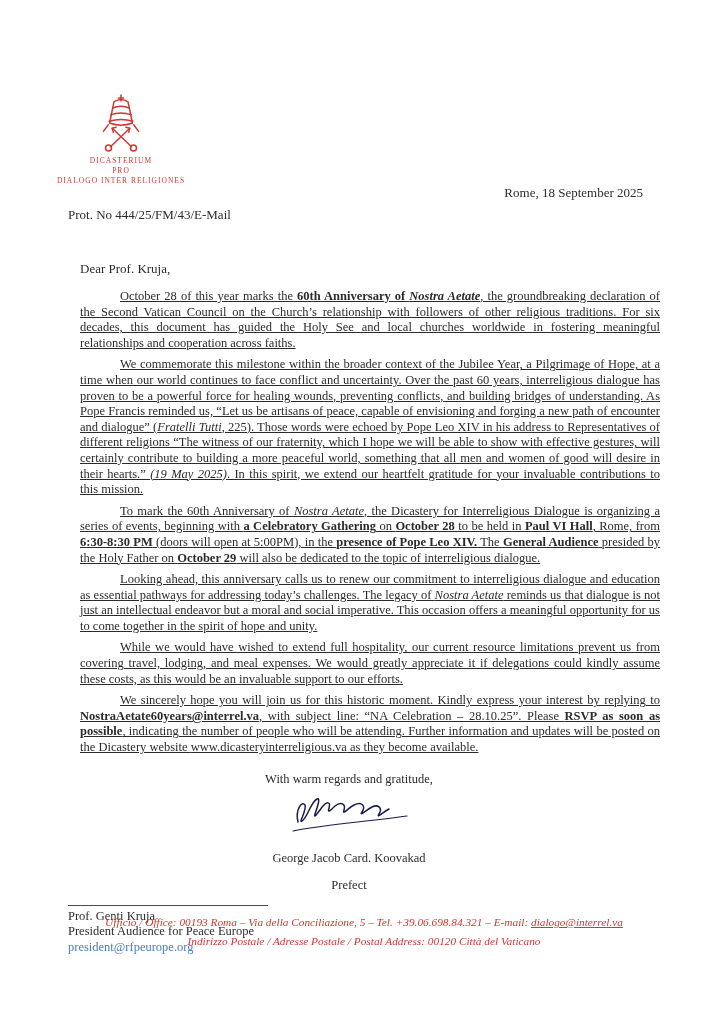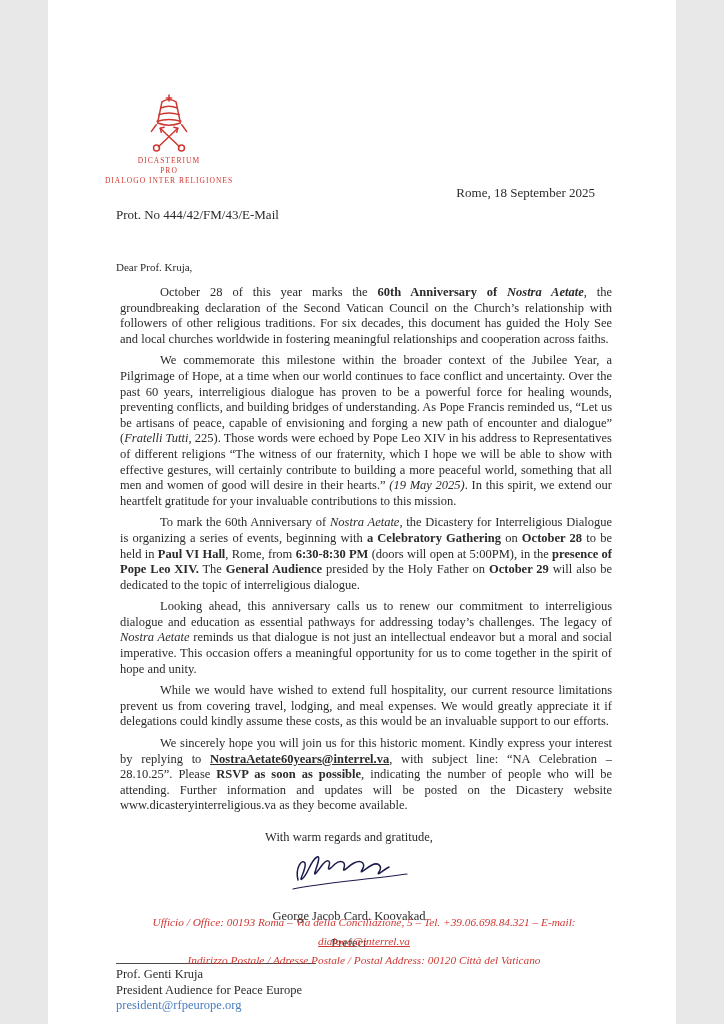--- a/index.html
+++ b/index.html
@@ -4,21 +4,21 @@
 <style>
   :root{
     --accent:#cf3832;
     --ink:#2b2b2b;
     --link:#4a7dbf;
     --sig:#1c1c4e;
   }
   html,body{margin:0;padding:0;background:#e8e8e8;}
   .page{
     position:relative;
-    width:628px;height:1024px;
+    width:724px;height:1024px;
     background:#ffffff;
     margin:0 auto;
     overflow:hidden;
     font-family:"Liberation Serif", serif;
     color:var(--ink);
   }
   
   .letterhead{
     position:absolute;top:94px;left:36px;width:170px;
     text-align:center;color:var(--accent);
@@ -30,25 +30,26 @@
     position:absolute;top:185px;left:68px;right:81px;
     text-align:right;font-size:13px;
   }
   .protocol{
     position:absolute;top:207px;left:68px;font-size:13px;
   }
   
   .letter-body{
     position:absolute;top:261px;left:68px;right:64px;
   }
-  .salutation{font-size:11px;margin:0 0 12px 0;}
+  .salutation{font-size:13px;margin:0 0 12px 12px;}
   .letter-body p.para{
     font-size:12.5px;line-height:15.6px;
     text-align:justify;text-indent:40px;
-    margin:0 0 6px 4px;
+    margin:0 0 6px 12px;
+    text-decoration:underline;
   }
   .b{font-weight:bold;}
   .i{font-style:italic;}
   .u{text-decoration:underline;}
   
   .closing{
     text-align:center;
     margin:10px 30px 0 0;
     font-size:12.5px;
   }
@@ -92,21 +93,21 @@
       <circle cx="43.2" cy="61.5" r="3.4"></circle>
       <path d="M19 39l4.5-1.2M19 39l1.2 4.5M39 39l-4.5-1.2M39 39l-1.2 4.5"></path>
     </svg>
     <div class="lh-line">DICASTERIUM</div>
     <div class="lh-line">PRO</div>
     <div class="lh-line">DIALOGO  INTER  RELIGIONES</div>
   </div>
 
   <div class="dateline">Rome, 18 September 2025</div>
 
-  <div class="protocol">Prot. No 444/42/FM/43/E-Mail</div>
+  <div class="protocol">Prot. No 444/25/FM/43/E-Mail</div>
 
   <div class="letter-body">
     <p class="salutation">Dear Prof. Kruja,</p>
 
     <p class="para"><span>October 28 of this year marks the </span><span class="b">60th Anniversary of </span><span class="b i">Nostra Aetate</span><span>, the groundbreaking declaration of the Second Vatican Council on the Church’s relationship with followers of other religious traditions. For six decades, this document has guided the Holy See and local churches worldwide in fostering meaningful relationships and cooperation across faiths.</span></p>
     <p class="para"><span>We commemorate this milestone within the broader context of the Jubilee Year, a Pilgrimage of Hope, at a time when our world continues to face conflict and uncertainty. Over the past 60 years, interreligious dialogue has proven to be a powerful force for healing wounds, preventing conflicts, and building bridges of understanding. As Pope Francis reminded us, “Let us be artisans of peace, capable of envisioning and forging a new path of encounter and dialogue” (</span><span class="i">Fratelli Tutti</span><span>, 225).  Those words were echoed by Pope Leo XIV in his address to Representatives of different religions “The witness of our fraternity, which I hope we will be able to show with effective gestures, will certainly contribute to building a more peaceful world, something that all men and women of good will desire in their hearts.” </span><span class="i">(19 May 2025)</span><span>. In this spirit, we extend our heartfelt gratitude for your invaluable contributions to this mission.</span></p>
     <p class="para"><span>To mark the 60th Anniversary of </span><span class="i">Nostra Aetate</span><span>, the Dicastery for Interreligious Dialogue is organizing a series of events, beginning with </span><span class="b">a Celebratory Gathering</span><span> on </span><span class="b">October 28</span><span> to be held in </span><span class="b">Paul VI Hall</span><span>, Rome, from </span><span class="b">6:30-8:30 PM</span><span> (doors will open at 5:00PM), in the </span><span class="b">presence of Pope Leo XIV.</span><span> The </span><span class="b">General Audience</span><span> presided by the Holy Father on </span><span class="b">October 29</span><span> will also be dedicated to the topic of interreligious dialogue.</span></p>
     <p class="para"><span>Looking ahead, this anniversary calls us to renew our commitment to interreligious dialogue and education as essential pathways for addressing today’s challenges. The legacy of </span><span class="i">Nostra Aetate</span><span> reminds us that dialogue is not just an intellectual endeavor but a moral and social imperative. This occasion offers a meaningful opportunity for us to come together in the spirit of hope and unity.</span></p>
     <p class="para"><span>While we would have wished to extend full hospitality, our current resource limitations prevent us from covering travel, lodging, and meal expenses. We would greatly appreciate it if delegations could kindly assume these costs, as this would be an invaluable support to our efforts.</span></p>
     <p class="para"><span>We sincerely hope you will join us for this historic moment. Kindly express your interest by replying to </span><span class="b u">NostraAetate60years@interrel.va</span><span>, with subject line: “NA Celebration – 28.10.25”. Please </span><span class="b">RSVP as soon as possible</span><span>, indicating the number of people who will be attending. Further information and updates will be posted on the Dicastery website </span><span>www.dicasteryinterreligious.va</span><span> as they become available.</span></p>

